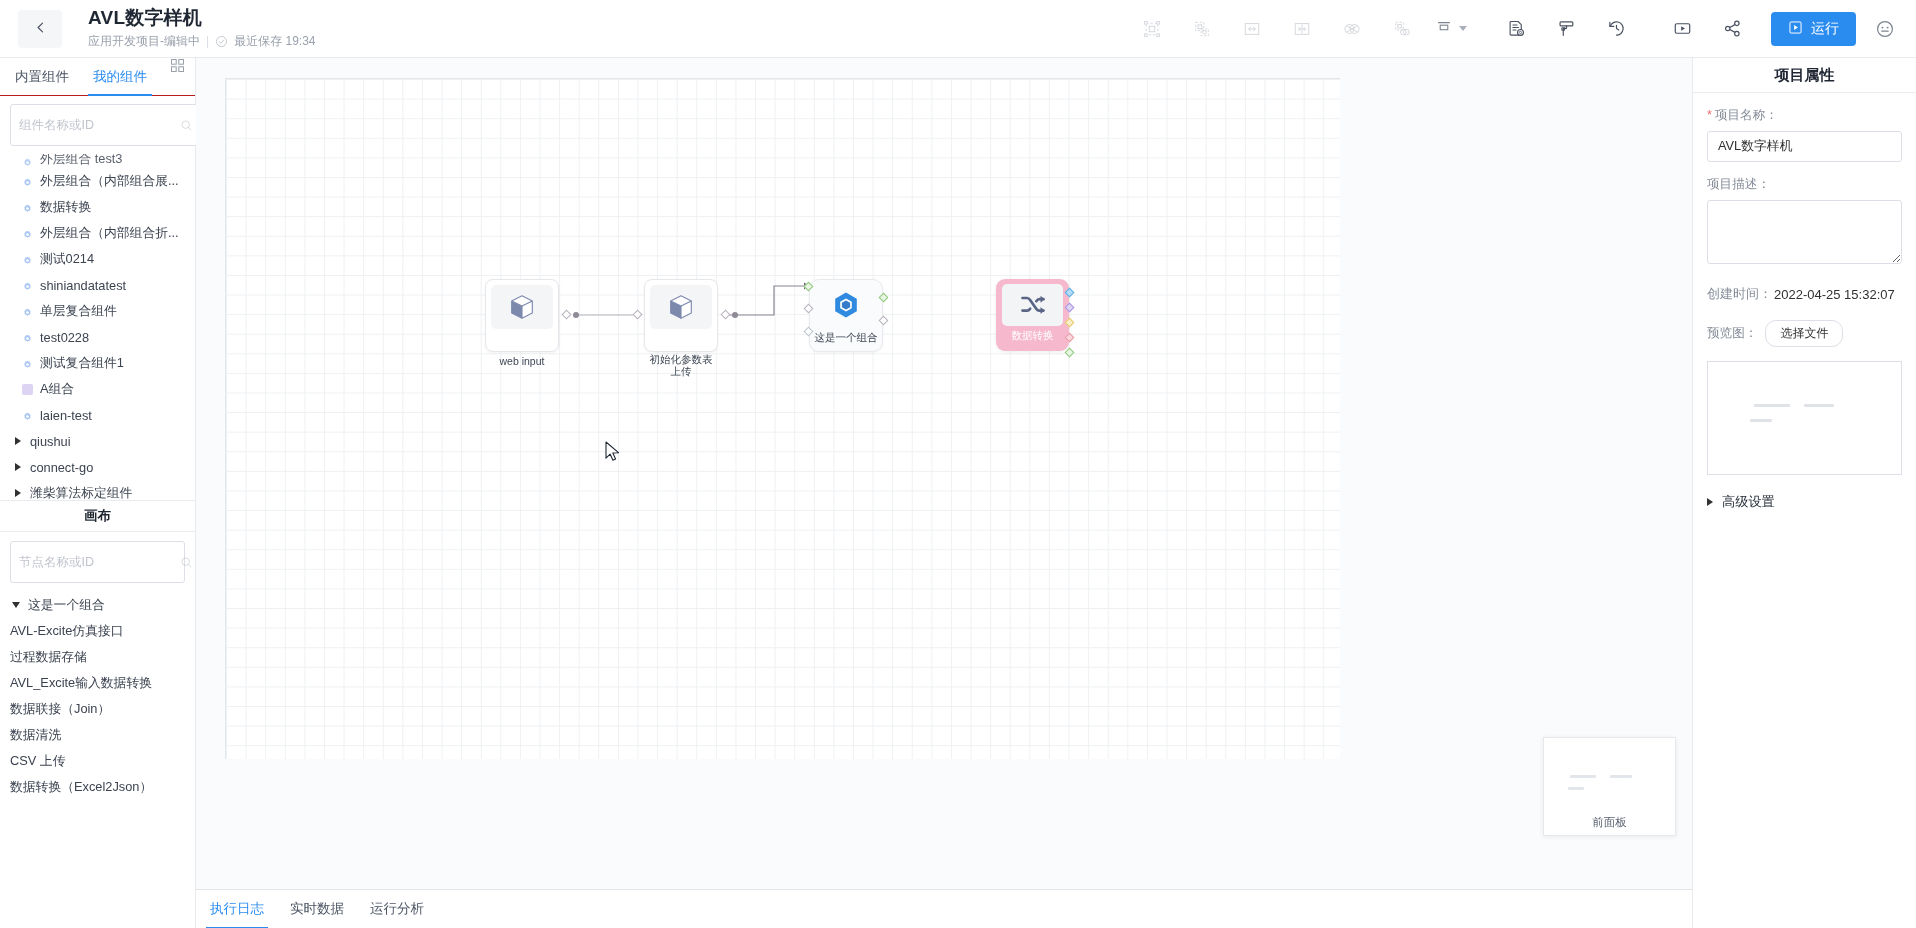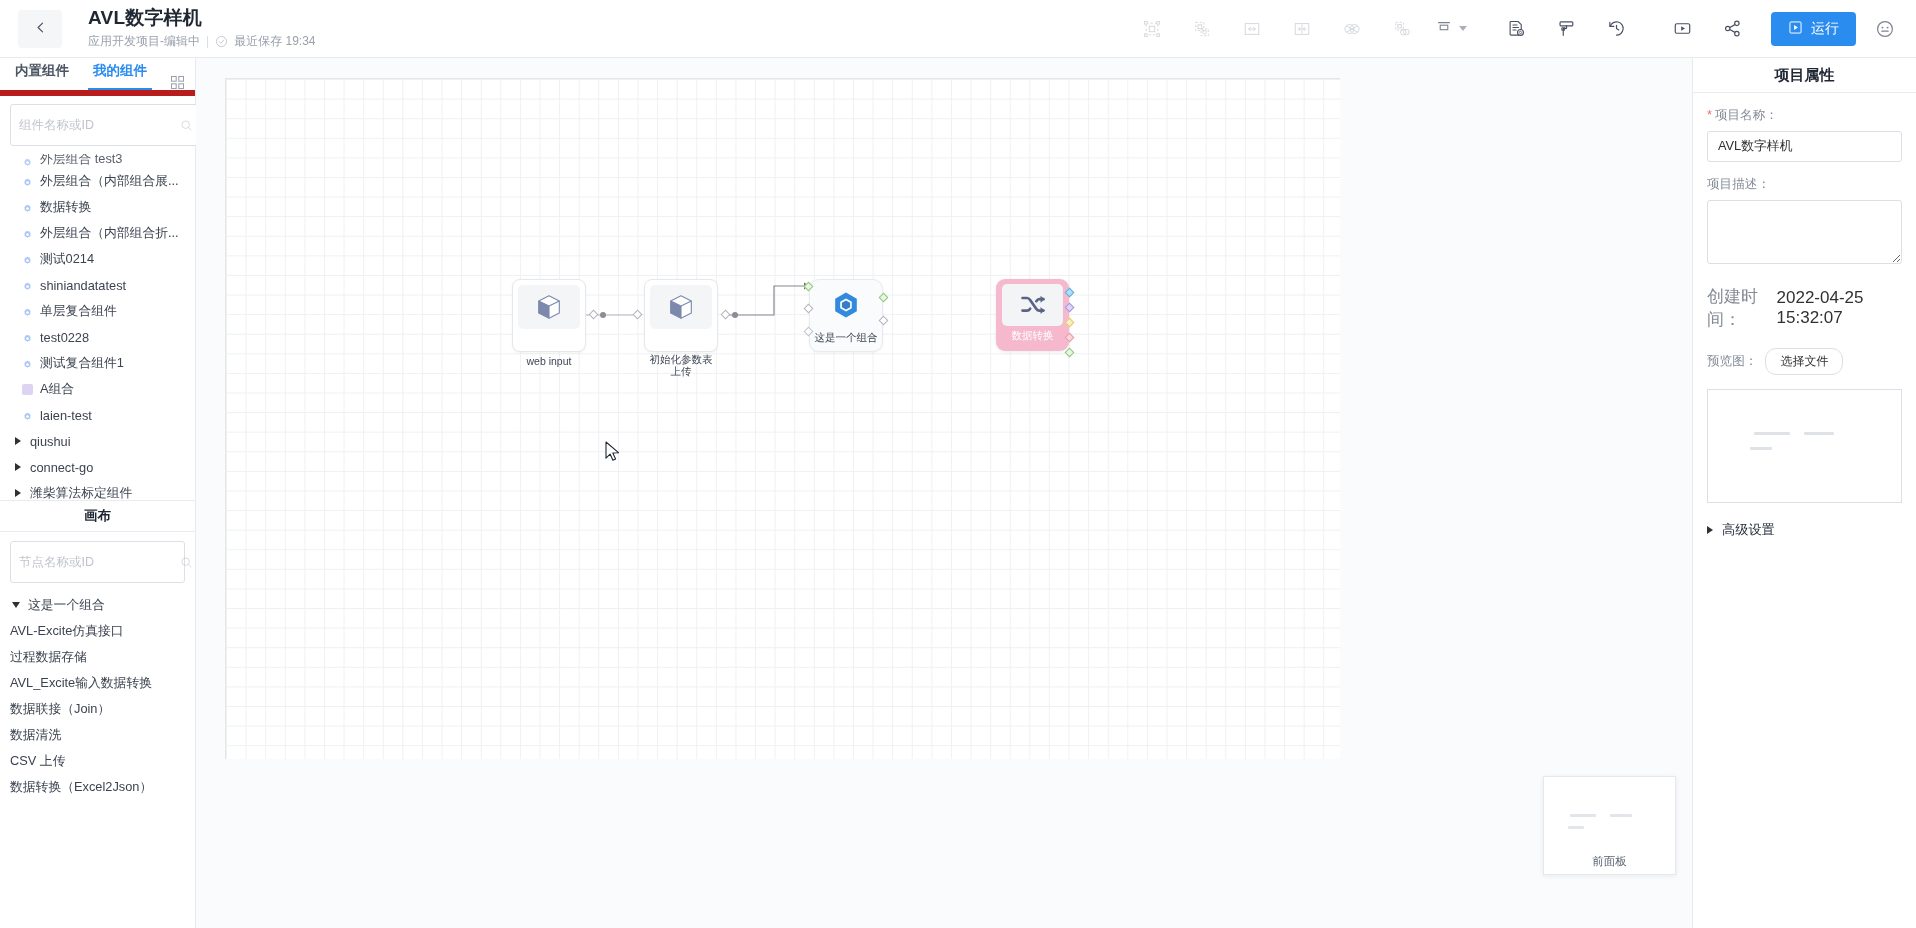--- a/index.html
+++ b/index.html
@@ -62,22 +62,22 @@
 
   
   .left-panel {
     width: 196px; min-width: 196px;
     background: #fff;
     border-right: 1px solid #e8eaec;
     display: flex; flex-direction: column;
     position: relative;
   }
   .lp-tabs {
-    height: 38px; min-height: 38px; display: flex; align-items: flex-end;
-    border-bottom: 6px solid #b91c1c; padding: 0 10px; position: relative; font-weight: bold;
+    height: 38px; min-height: 38px; display: flex; align-items: flex-start;
+    border-bottom: 1px solid #b91c1c; padding: 0 10px; position: relative;
   }
   .lp-tab {
     font-size: 13.5px; color: #4c5564; padding: 0 5px; height: 38px;
     display: flex; align-items: center; cursor: pointer; position: relative;
     margin-right: 14px;
   }
   .lp-tab.active { color: #2b8cf0; }
   .lp-tab.active::after {
     content:''; position: absolute; left: 0; right: 0; bottom: 0; height: 2px; background: #2b8cf0;
   }
@@ -228,21 +228,21 @@
     width: 100%; height: 31px; border: 1px solid #dcdfe6; border-radius: 3px;
     padding: 0 10px; font-size: 12.8px; color: #303133; outline: none;
     font-family: inherit; background: #fff;
   }
   .rp-gap { height: 14px; }
   .rp-textarea {
     width: 100%; height: 64px; border: 1px solid #dcdfe6; border-radius: 3px;
     padding: 6px 10px; font-size: 12.8px; color: #303133; outline: none;
     resize: vertical; font-family: inherit; background: #fff;
   }
-  .rp-row { display: flex; align-items: center; margin-top: 17px; font-size: 17px; }
+  .rp-row { display: flex; align-items: center; margin-top: 17px; font-size: 13px; }
   .rp-row .k { color: #848b97; }
   .rp-row .v { color: #303133; margin-left: 2px; }
   .rp-file-row { display: flex; align-items: center; margin-top: 17px; }
   .rp-file-row .k { font-size: 12.6px; color: #848b97; margin-right: 8px; }
   .file-btn {
     height: 27px; padding: 0 14px; border: 1px solid #dcdfe6; background: #fff;
     border-radius: 11px; font-size: 12px; color: #303133; cursor: pointer; font-family: inherit;
   }
   .preview-box {
     margin-top: 14px; width: 100%; height: 114px; border: 1px solid #dcdfe6; background: #fff;
@@ -595,21 +595,21 @@
 
           <svg class="edge" style="left:0;top:0;width:1115px;height:681px;" viewBox="0 0 1115 681">
             <line x1="351" y1="236" x2="410" y2="236" stroke="#b6b2bb" stroke-width="1.2"></line>
             <polygon points="410,232.6 416,236 410,239.4" fill="#8f8a96"></polygon>
           </svg>
           <svg class="edge" style="left:0;top:0;width:1115px;height:681px;" viewBox="0 0 1115 681">
             <path d="M499 236 L548 236 L548 207 L578 207" stroke="#8a8490" stroke-width="1.2" fill="none"></path>
             <polygon points="578,203.6 584,207 578,210.4" fill="#6f6a76"></polygon>
           </svg>
 
-          <div class="node" style="left:286px; top:200px;">
+          <div class="node" style="left:259px; top:200px;">
             <div class="node-box">
               <div class="node-icon-plate">
                 <svg width="30" height="30" viewBox="0 0 32 32" fill="none">
                   <path d="M16 4l11 5.5v13L16 28 5 22.5v-13L16 4z" fill="#ffffff" stroke="#7c89ad" stroke-width="1.2" stroke-linejoin="round"></path>
                   <path d="M5 9.5L16 15l11-5.5" stroke="#7c89ad" stroke-width="1.2" stroke-linejoin="round"></path>
                   <path d="M16 15v13" stroke="#7c89ad" stroke-width="1.2"></path>
                   <path d="M5 9.5L16 15v13L5 22.5v-13z" fill="#7c89ad"></path>
                 </svg>
               </div>
             </div>
@@ -684,20 +684,25 @@
           <div class="mini-label">前面板</div>
         </div>
 
         <div class="cursor-ptr">
           <svg width="16" height="22" viewBox="0 0 16 22">
             <path d="M1 1l0 16.2 4.1-4.1 2.8 6.1 2.7-1.3-2.8-5.9 5.7-.3L1 1z" fill="#ffffff" stroke="#1f2733" stroke-width="1.1" stroke-linejoin="round"></path>
           </svg>
         </div>
       </div>
 
+      <div class="bottom-bar">
+        <div class="bt-tab active">执行日志</div>
+        <div class="bt-tab">实时数据</div>
+        <div class="bt-tab">运行分析</div>
+      </div>
     </div>
 
     <div class="right-panel">
       <div class="rp-hdr">项目属性</div>
       <div class="rp-body">
 
         <div class="rp-label">
           <span class="req-star">*</span>
           <span>项目名称：</span>
         </div>

